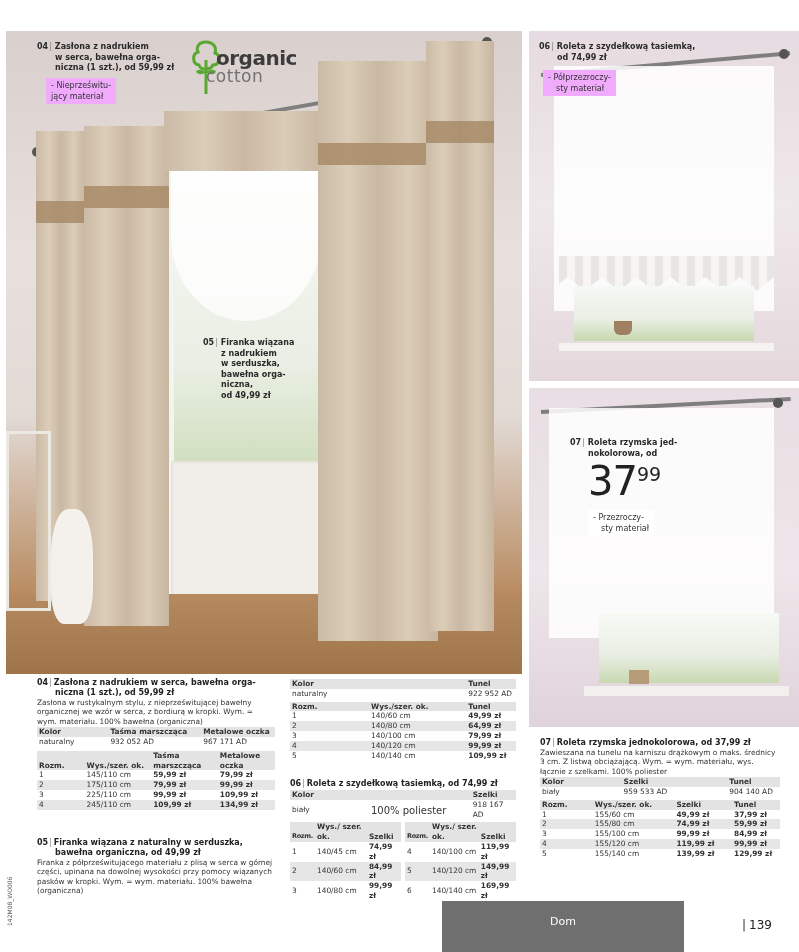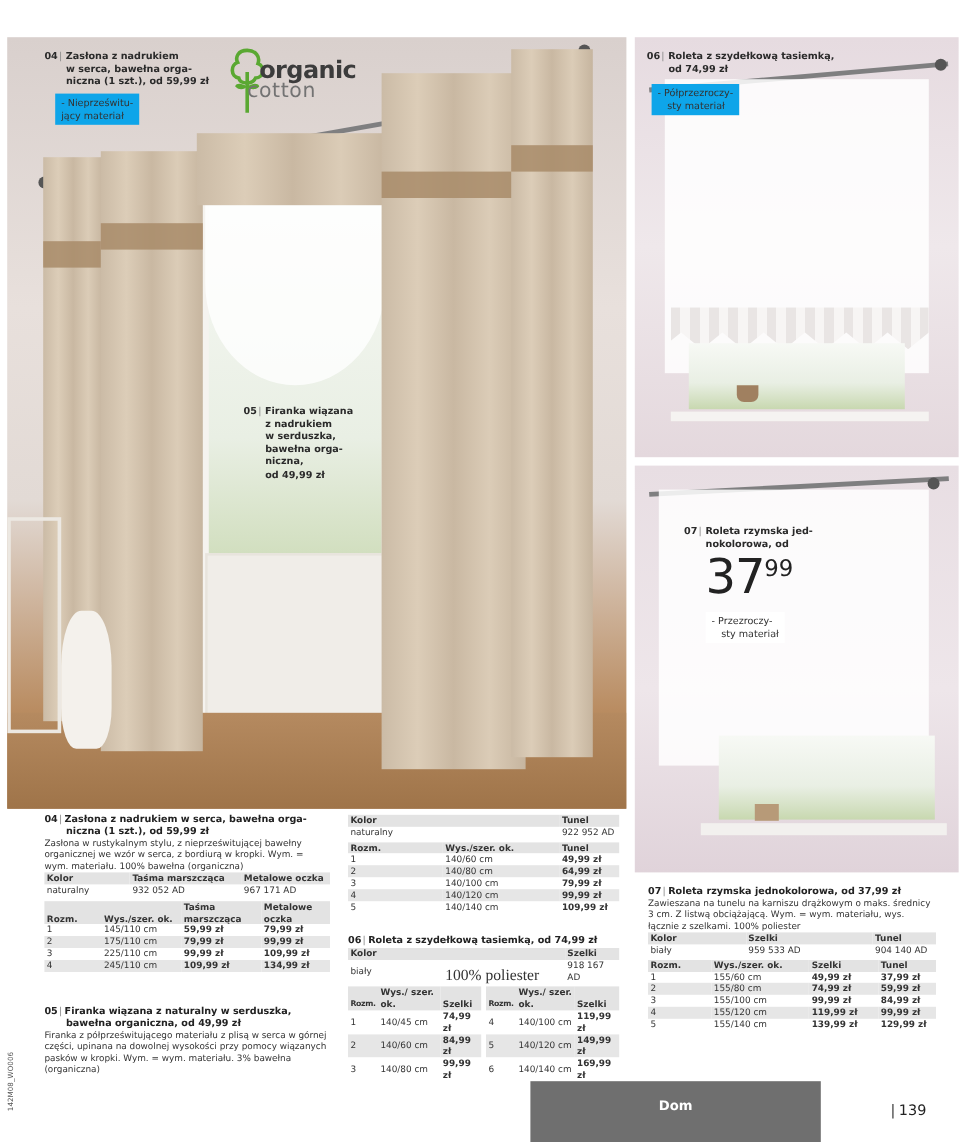--- a/index.html
+++ b/index.html
@@ -24,21 +24,21 @@
   .rod-end { position: absolute; width: 10px; height: 10px; border-radius: 50%; background: #555; }
   .floor { position: absolute; left: 0; right: 0; bottom: 0; height: 80px; background: linear-gradient(180deg, #b58a60, #9f7449); }
   .vase { position: absolute; background: #f4f1ec; border-radius: 40% 40% 30% 30%; }
   .chair { position: absolute; border: 3px solid #ece8e2; }
   .sheer { position: absolute; background: rgba(255,255,255,0.78); }
 
   
   .photo-label { position: absolute; font-size: 8px; line-height: 10.5px; color: #2a2a2a; font-weight: bold; }
   .photo-label .num { font-weight: bold; }
   .photo-label .sep { color: #888; font-weight: normal; margin: 0 3px 0 1px; }
-  .tag-box { position: absolute; background: #0ea5e9; font-size: 8px; line-height: 11px; padding: 2px 5px; color: #333; }
+  .tag-box { position: absolute; background: #f0abfc; font-size: 8px; line-height: 11px; padding: 2px 5px; color: #333; }
 
   .organic { position: absolute; left: 190px; top: 38px; width: 115px; height: 58px; }
   .organic .word1 { position: absolute; left: 26px; top: 8px; font-size: 20px; font-weight: bold; color: #3c3c3c; letter-spacing: -0.5px; }
   .organic .word2 { position: absolute; left: 16px; top: 28px; font-size: 17px; color: #737373; letter-spacing: 0.5px; }
 
   .big-price { position: absolute; left: 588px; top: 458px; color: #222; }
   .big-price .int { font-size: 40px; font-weight: normal; letter-spacing: -1px; }
   .big-price .dec { font-size: 19px; vertical-align: top; position: relative; top: 5px; }
 
   
@@ -48,25 +48,25 @@
   .block .title .indent { padding-left: 18px; display: block; }
   .block p.desc { margin-top: 0; }
 
   table.spec { border-collapse: collapse; width: 100%; font-size: 7.4px; line-height: 9.8px; }
   table.spec th { font-weight: bold; text-align: left; background: #e3e3e3; padding: 0 2px; vertical-align: bottom; }
   table.spec td { padding: 0 2px; }
   table.spec tr.alt td { background: #e6e6e6; }
   table.spec td.b { font-weight: bold; }
 
   .footer-bar { position: absolute; left: 442px; top: 901px; width: 242px; height: 51px; background: #6f6f6f; }
-  .footer-bar span { position: absolute; left: 0; right: 0; top: 14px; text-align: center; color: #fff; font-weight: bold; font-size: 11px; }
+  .footer-bar span { position: absolute; left: 0; right: 0; top: 14px; text-align: center; color: #fff; font-weight: normal; font-size: 11px; }
   .page-num { position: absolute; left: 742px; top: 918px; font-size: 12px; color: #222; }
   .page-num .bar { color: #333; margin-right: 3px; }
   .side-code { position: absolute; left: 6px; top: 880px; font-size: 6px; color: #555; transform: rotate(-90deg); transform-origin: left top; white-space: nowrap; top: 926px; }
-  .overlay-text { position: absolute; font-size: 13px; color: #333; font-family: Liberation Serif, serif; }
+  .overlay-text { position: absolute; font-size: 10px; color: #333; }
 </style>
 </head>
 <body>
 
 <div class="photo" id="photo-main">
   <div class="window-frame" style="left:160px;top:120px;width:160px;height:480px;"></div>
   <div class="window-glass" style="left:168px;top:130px;width:144px;height:340px;"></div>
   <div class="window-frame" style="left:165px;top:430px;width:150px;height:140px;background:#f0ede8;"></div>
   <div class="floor"></div>
   <div class="sheer" style="left:165px;top:120px;width:150px;height:170px;border-radius:0 0 60% 60%;"></div>
@@ -215,21 +215,21 @@
         </tr>
   </tbody>
     </table>
 </div>
 
 <div class="block" style="left:37px;top:838px;width:238px;">
   <div class="title">
     <span>05</span><span class="sep">|</span><span>Firanka wiązana z naturalny w serduszka,</span>
     <span class="indent">bawełna organiczna, od 49,99 zł</span>
   </div>
-  <p class="desc">Firanka z półprześwitującego materiału z plisą w serca w górnej części, upinana na dowolnej wysokości przy pomocy wiązanych pasków w kropki. Wym. = wym. materiału.  3% bawełna (organiczna)</p>
+  <p class="desc">Firanka z półprześwitującego materiału z plisą w serca w górnej części, upinana na dowolnej wysokości przy pomocy wiązanych pasków w kropki. Wym. = wym. materiału.  100% bawełna (organiczna)</p>
 </div>
 
 <div class="block" style="left:290px;top:679px;width:226px;">
   <table class="spec">
     <tbody>
         <tr>
       <th style="width:78%;">Kolor</th>
       <th>Tunel</th>
     </tr>
     <tr>

